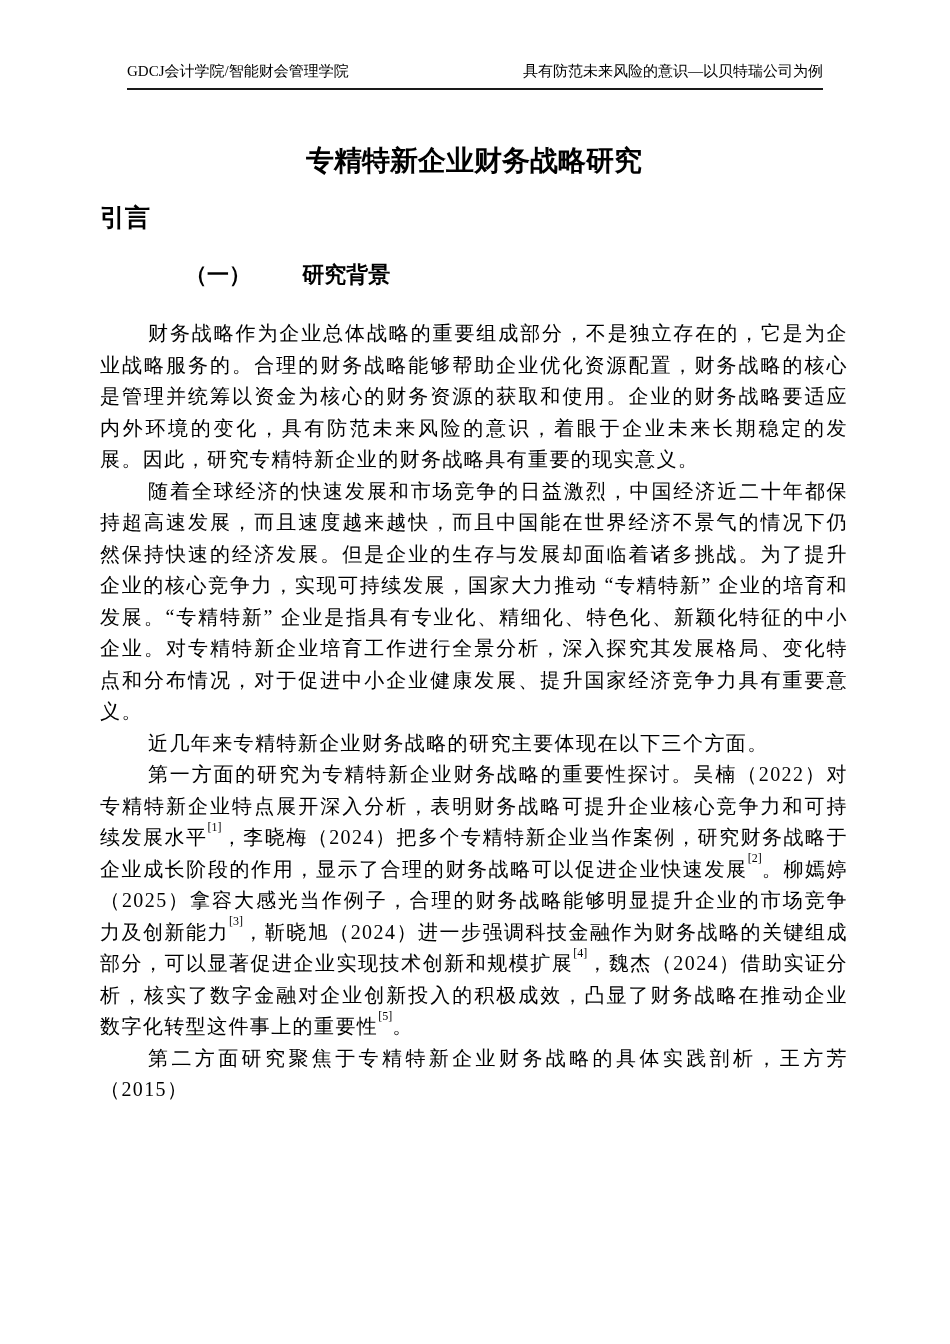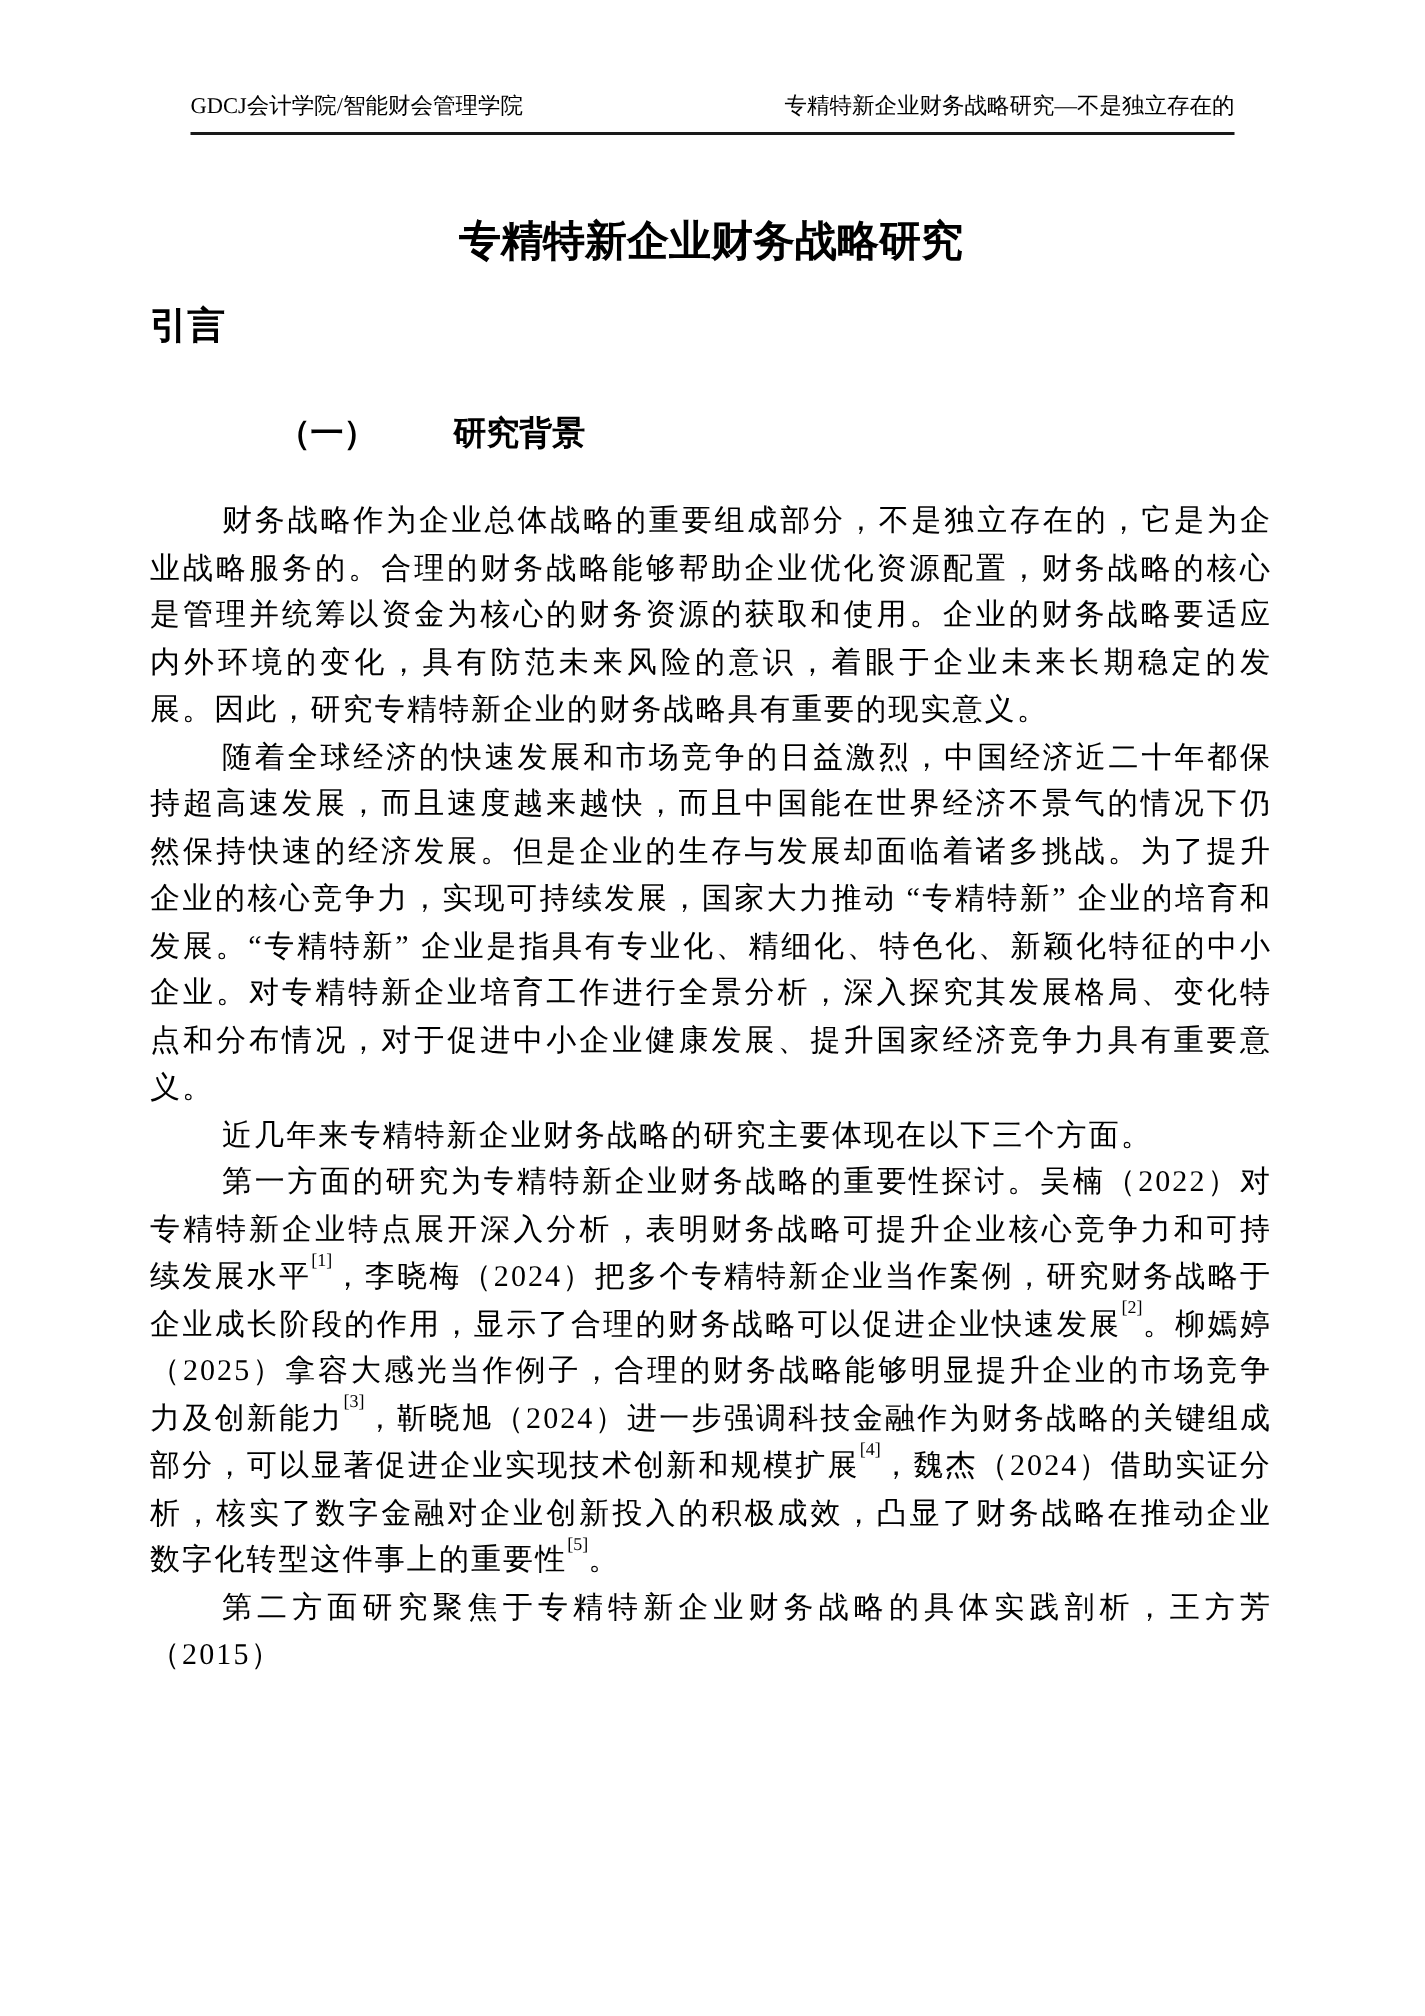--- a/index.html
+++ b/index.html
@@ -46,21 +46,21 @@
   }
   h2.intro-heading {
     margin: 18px 0 0 0;
     text-align: left;
     font-family: "Liberation Sans", "DejaVu Sans", sans-serif;
     font-weight: 700;
     font-size: 25px;
     line-height: 34px;
   }
   h3.section-heading {
-    margin: 40px 0 28px 85px;
+    margin: 26px 0 28px 85px;
     font-family: "Liberation Sans", "DejaVu Sans", sans-serif;
     font-weight: 700;
     font-size: 22px;
     line-height: 30px;
   }
   h3.section-heading .sec-num {
     margin-right: 45px;
   }
   p.para {
     margin: 0;
@@ -89,21 +89,21 @@
     line-height: 22px;
   }
 </style>
 </head>
 <body>
 
 <div class="page">
 
   <div class="doc-header">
     <span>GDCJ会计学院/智能财会管理学院</span>
-    <span>专精特新企业财务战略研究—不是独立存在的</span>
+    <span>具有防范未来风险的意识—以贝特瑞公司为例</span>
   </div>
 
   <div class="doc-body">
 
     <h1 class="doc-title first">专精特新企业财务战略研究</h1>
 
     <h2 class="intro-heading">引言</h2>
 
     <h3 class="section-heading">
       <span class="sec-num">（一）</span>

